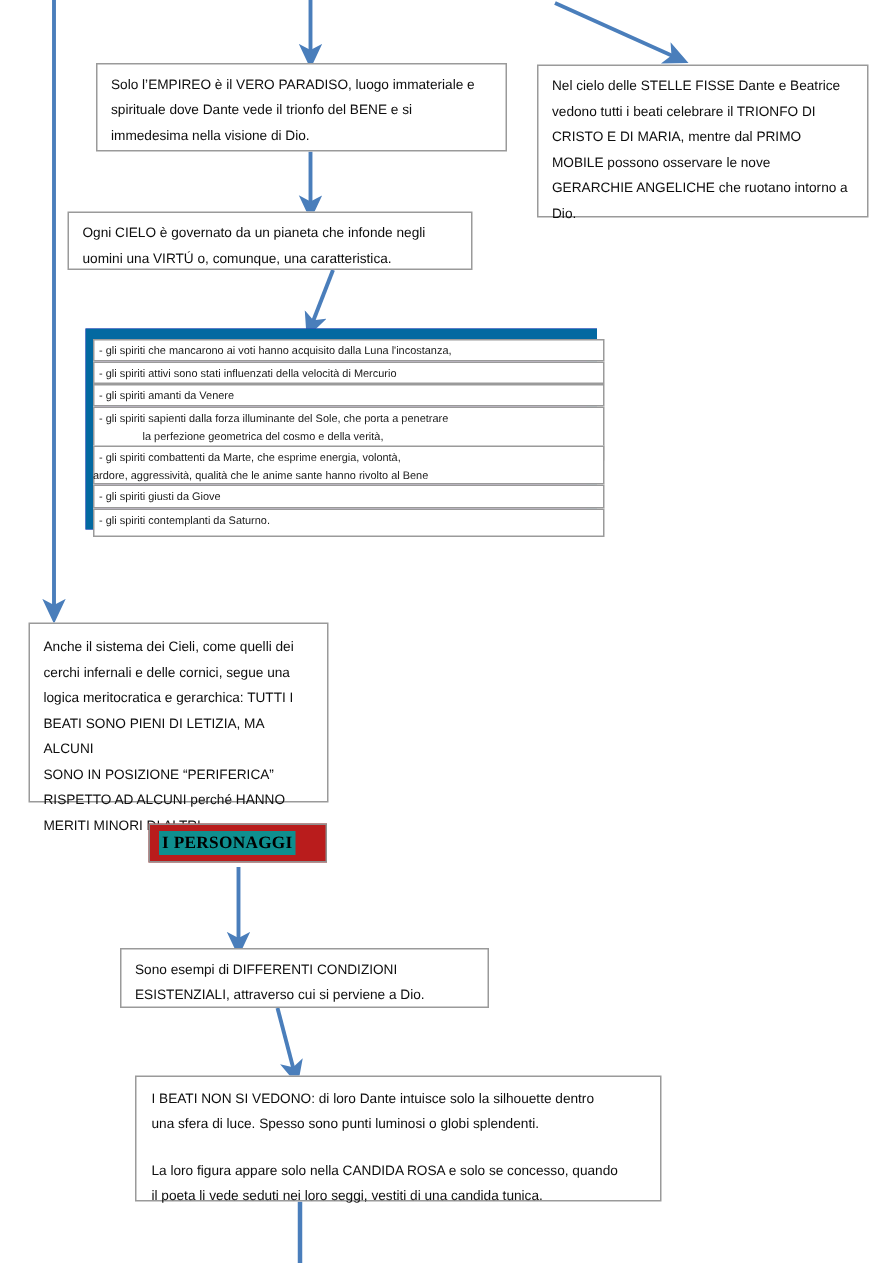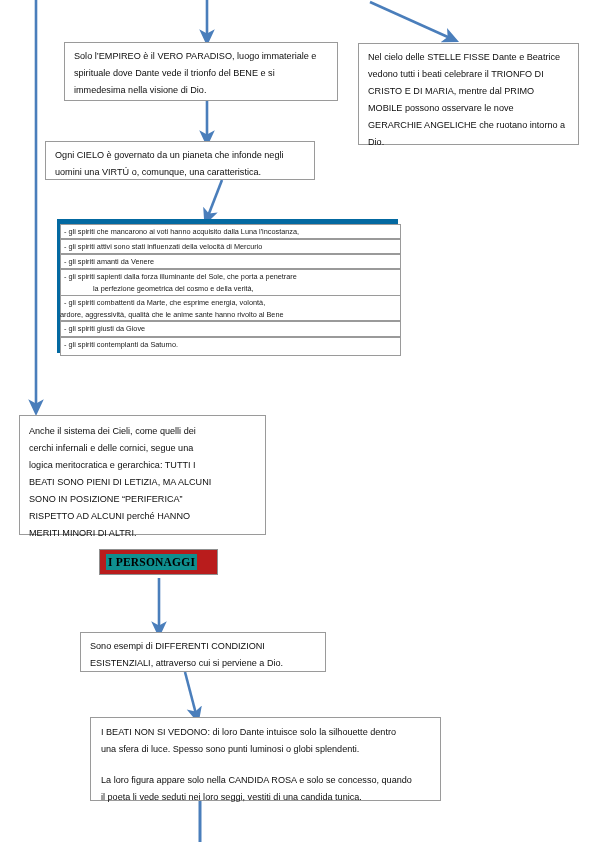--- a/index.html
+++ b/index.html
@@ -29,21 +29,21 @@
   }
   .box p {
     margin: 0;
   }
   .box p.gap {
     margin-top: 14px;
   }
   .listbox {
     position: absolute;
     box-sizing: border-box;
-    border: 5px solid #0369a1;
+    border: 7px solid #0369a1;
     background: #6d28d9;
   }
   .listrow {
     box-sizing: border-box;
     border: 1px solid #9a9a9a;
     background: #ffffff;
     font-size: 7.3px;
     line-height: 11.5px;
     color: #1a1a1a;
     padding: 1px 3px 1px 3px;
@@ -152,21 +152,21 @@
 
     <div class="listrow" style="left:-2px; top:97px; width:341px; height:16px;">
       <div>- gli spiriti giusti da Giove</div>
     </div>
 
     <div class="listrow" style="left:-2px; top:113px; width:341px; height:19px;">
       <div>- gli spiriti contemplanti da Saturno.</div>
     </div>
   </div>
 
-  <div class="box" style="left:19px; top:415px; width:247px; height:120px; padding-top:7px;">
+  <div class="box" style="left:19px; top:415px; width:200px; height:120px; padding-top:7px;">
     <p>Anche il sistema dei Cieli, come quelli dei</p>
     <p>cerchi infernali e delle cornici, segue una</p>
     <p>logica meritocratica e gerarchica: TUTTI I</p>
     <p>BEATI SONO PIENI DI LETIZIA, MA ALCUNI</p>
     <p>SONO IN POSIZIONE “PERIFERICA”</p>
     <p>RISPETTO AD ALCUNI perché  HANNO</p>
     <p>MERITI MINORI DI ALTRI.</p>
   </div>
 
   <div class="titlebox" style="left:99px; top:549px; width:119px; height:26px;">

